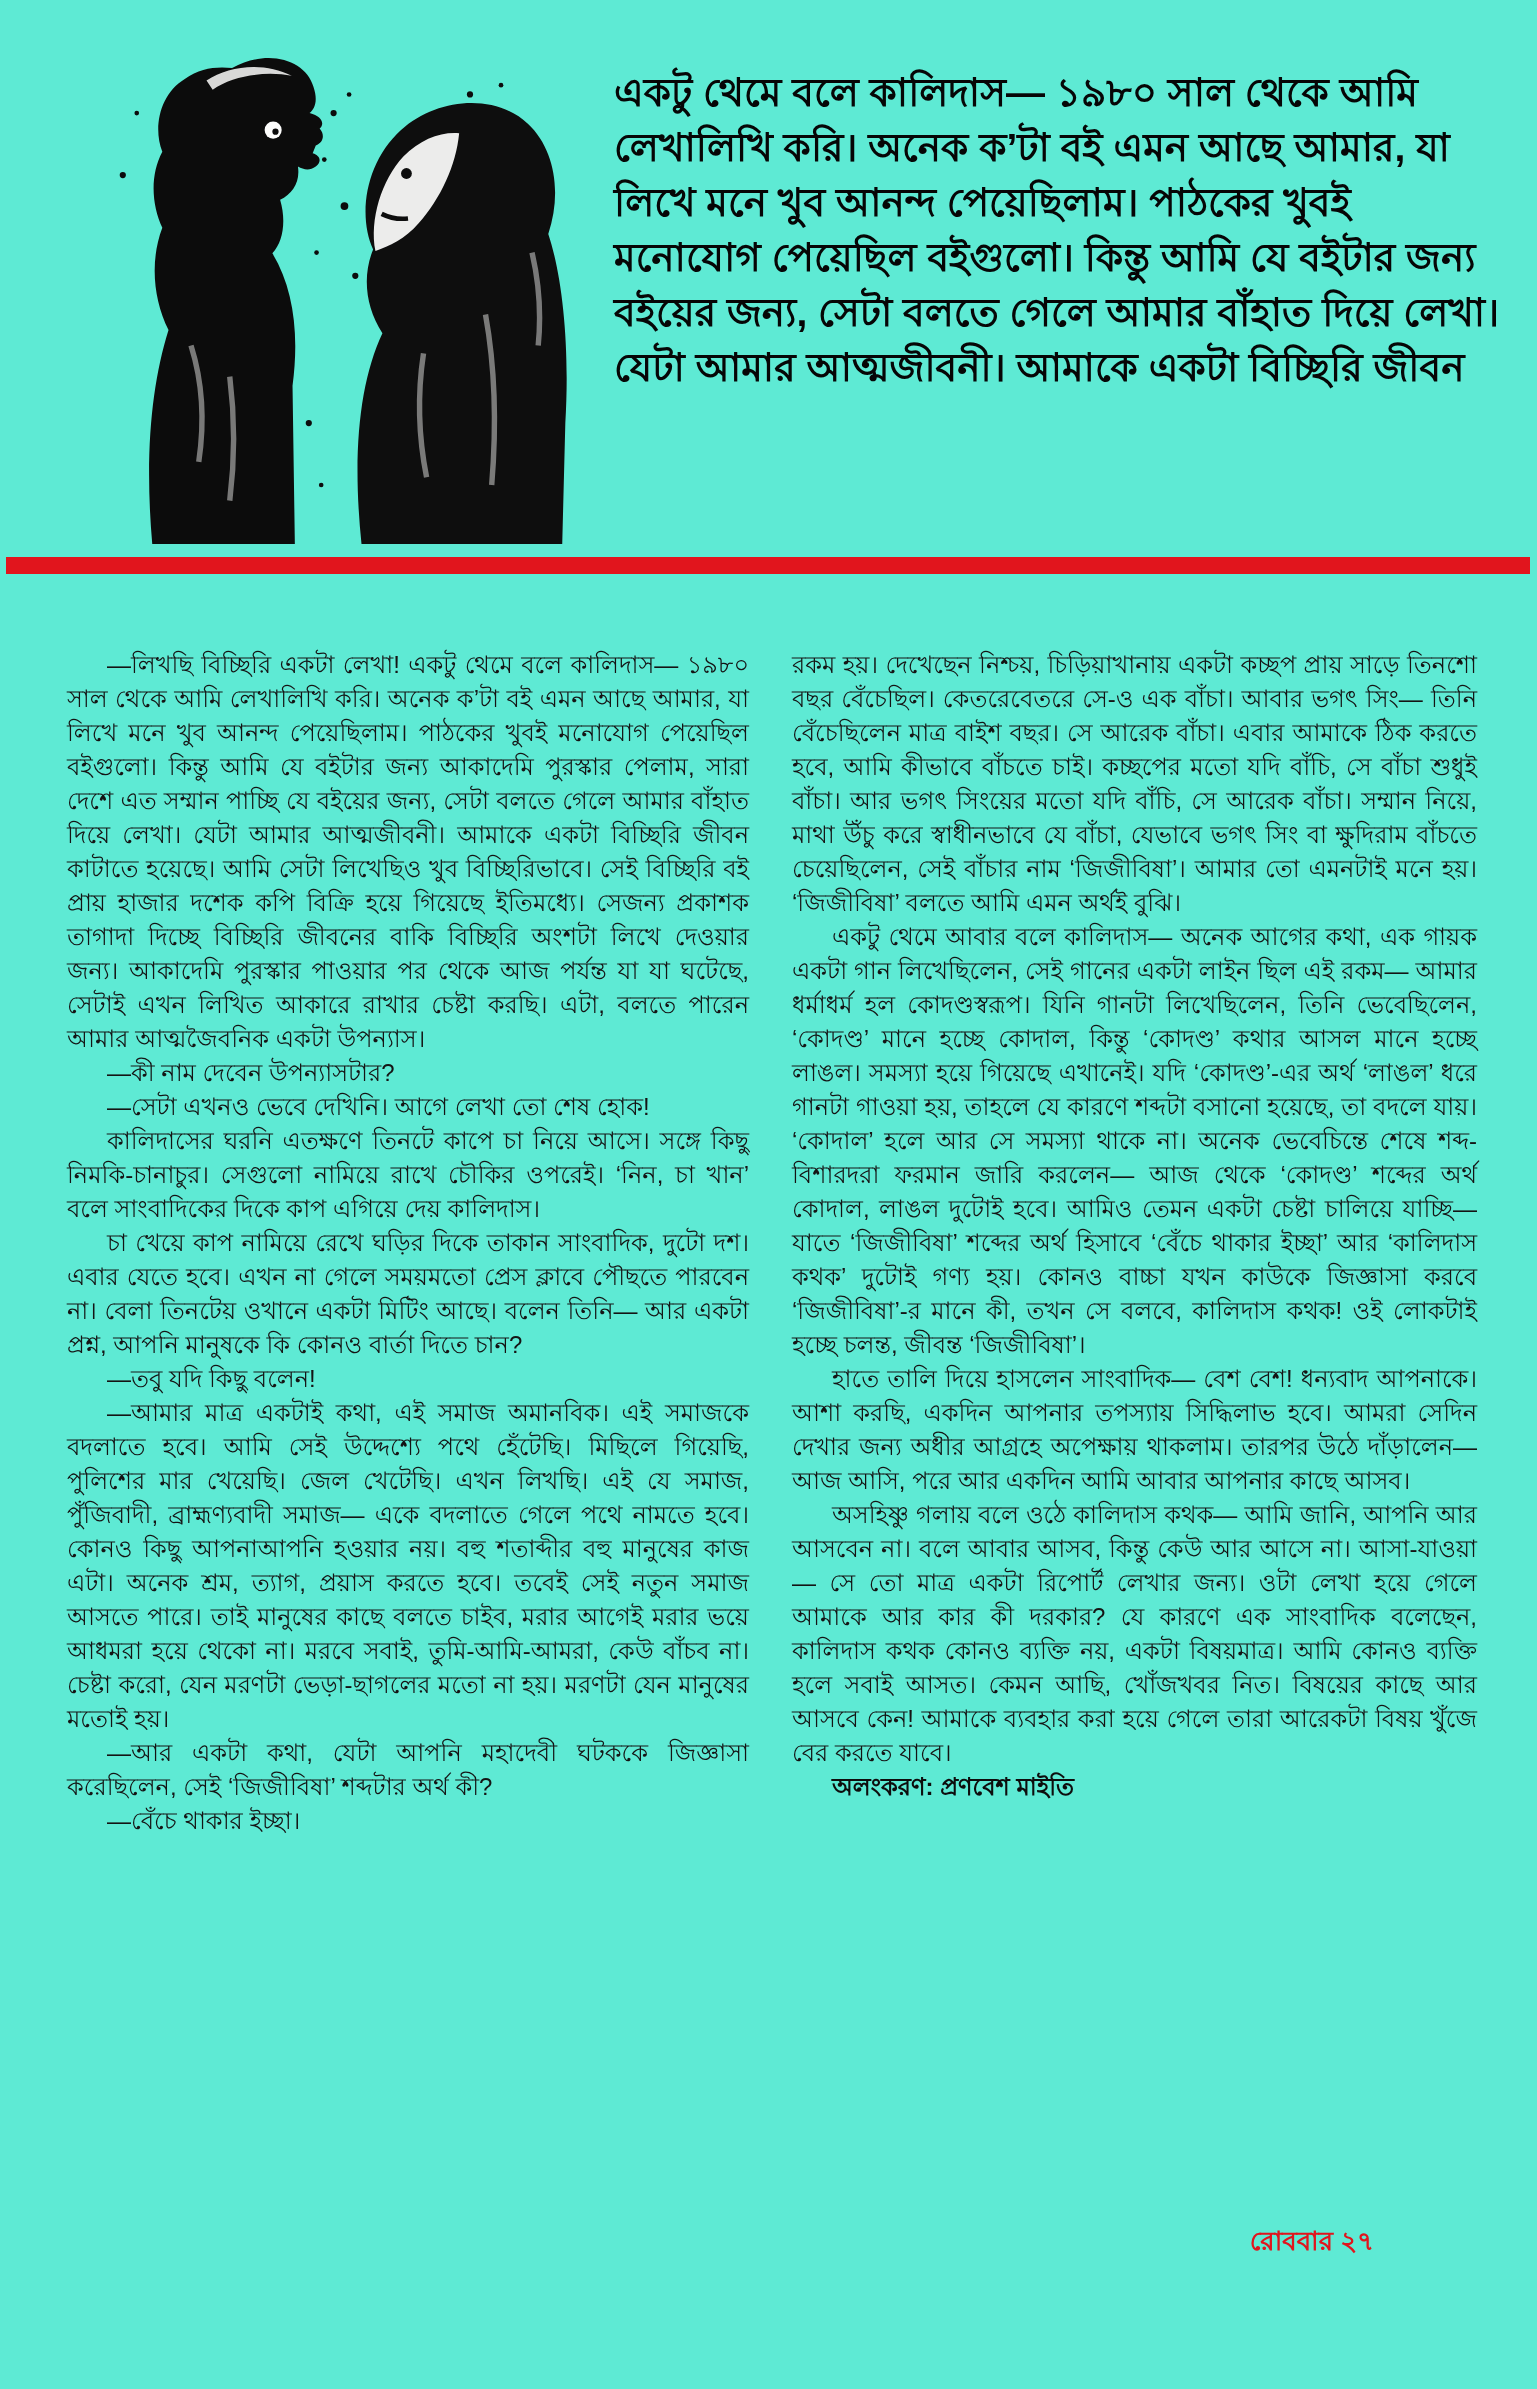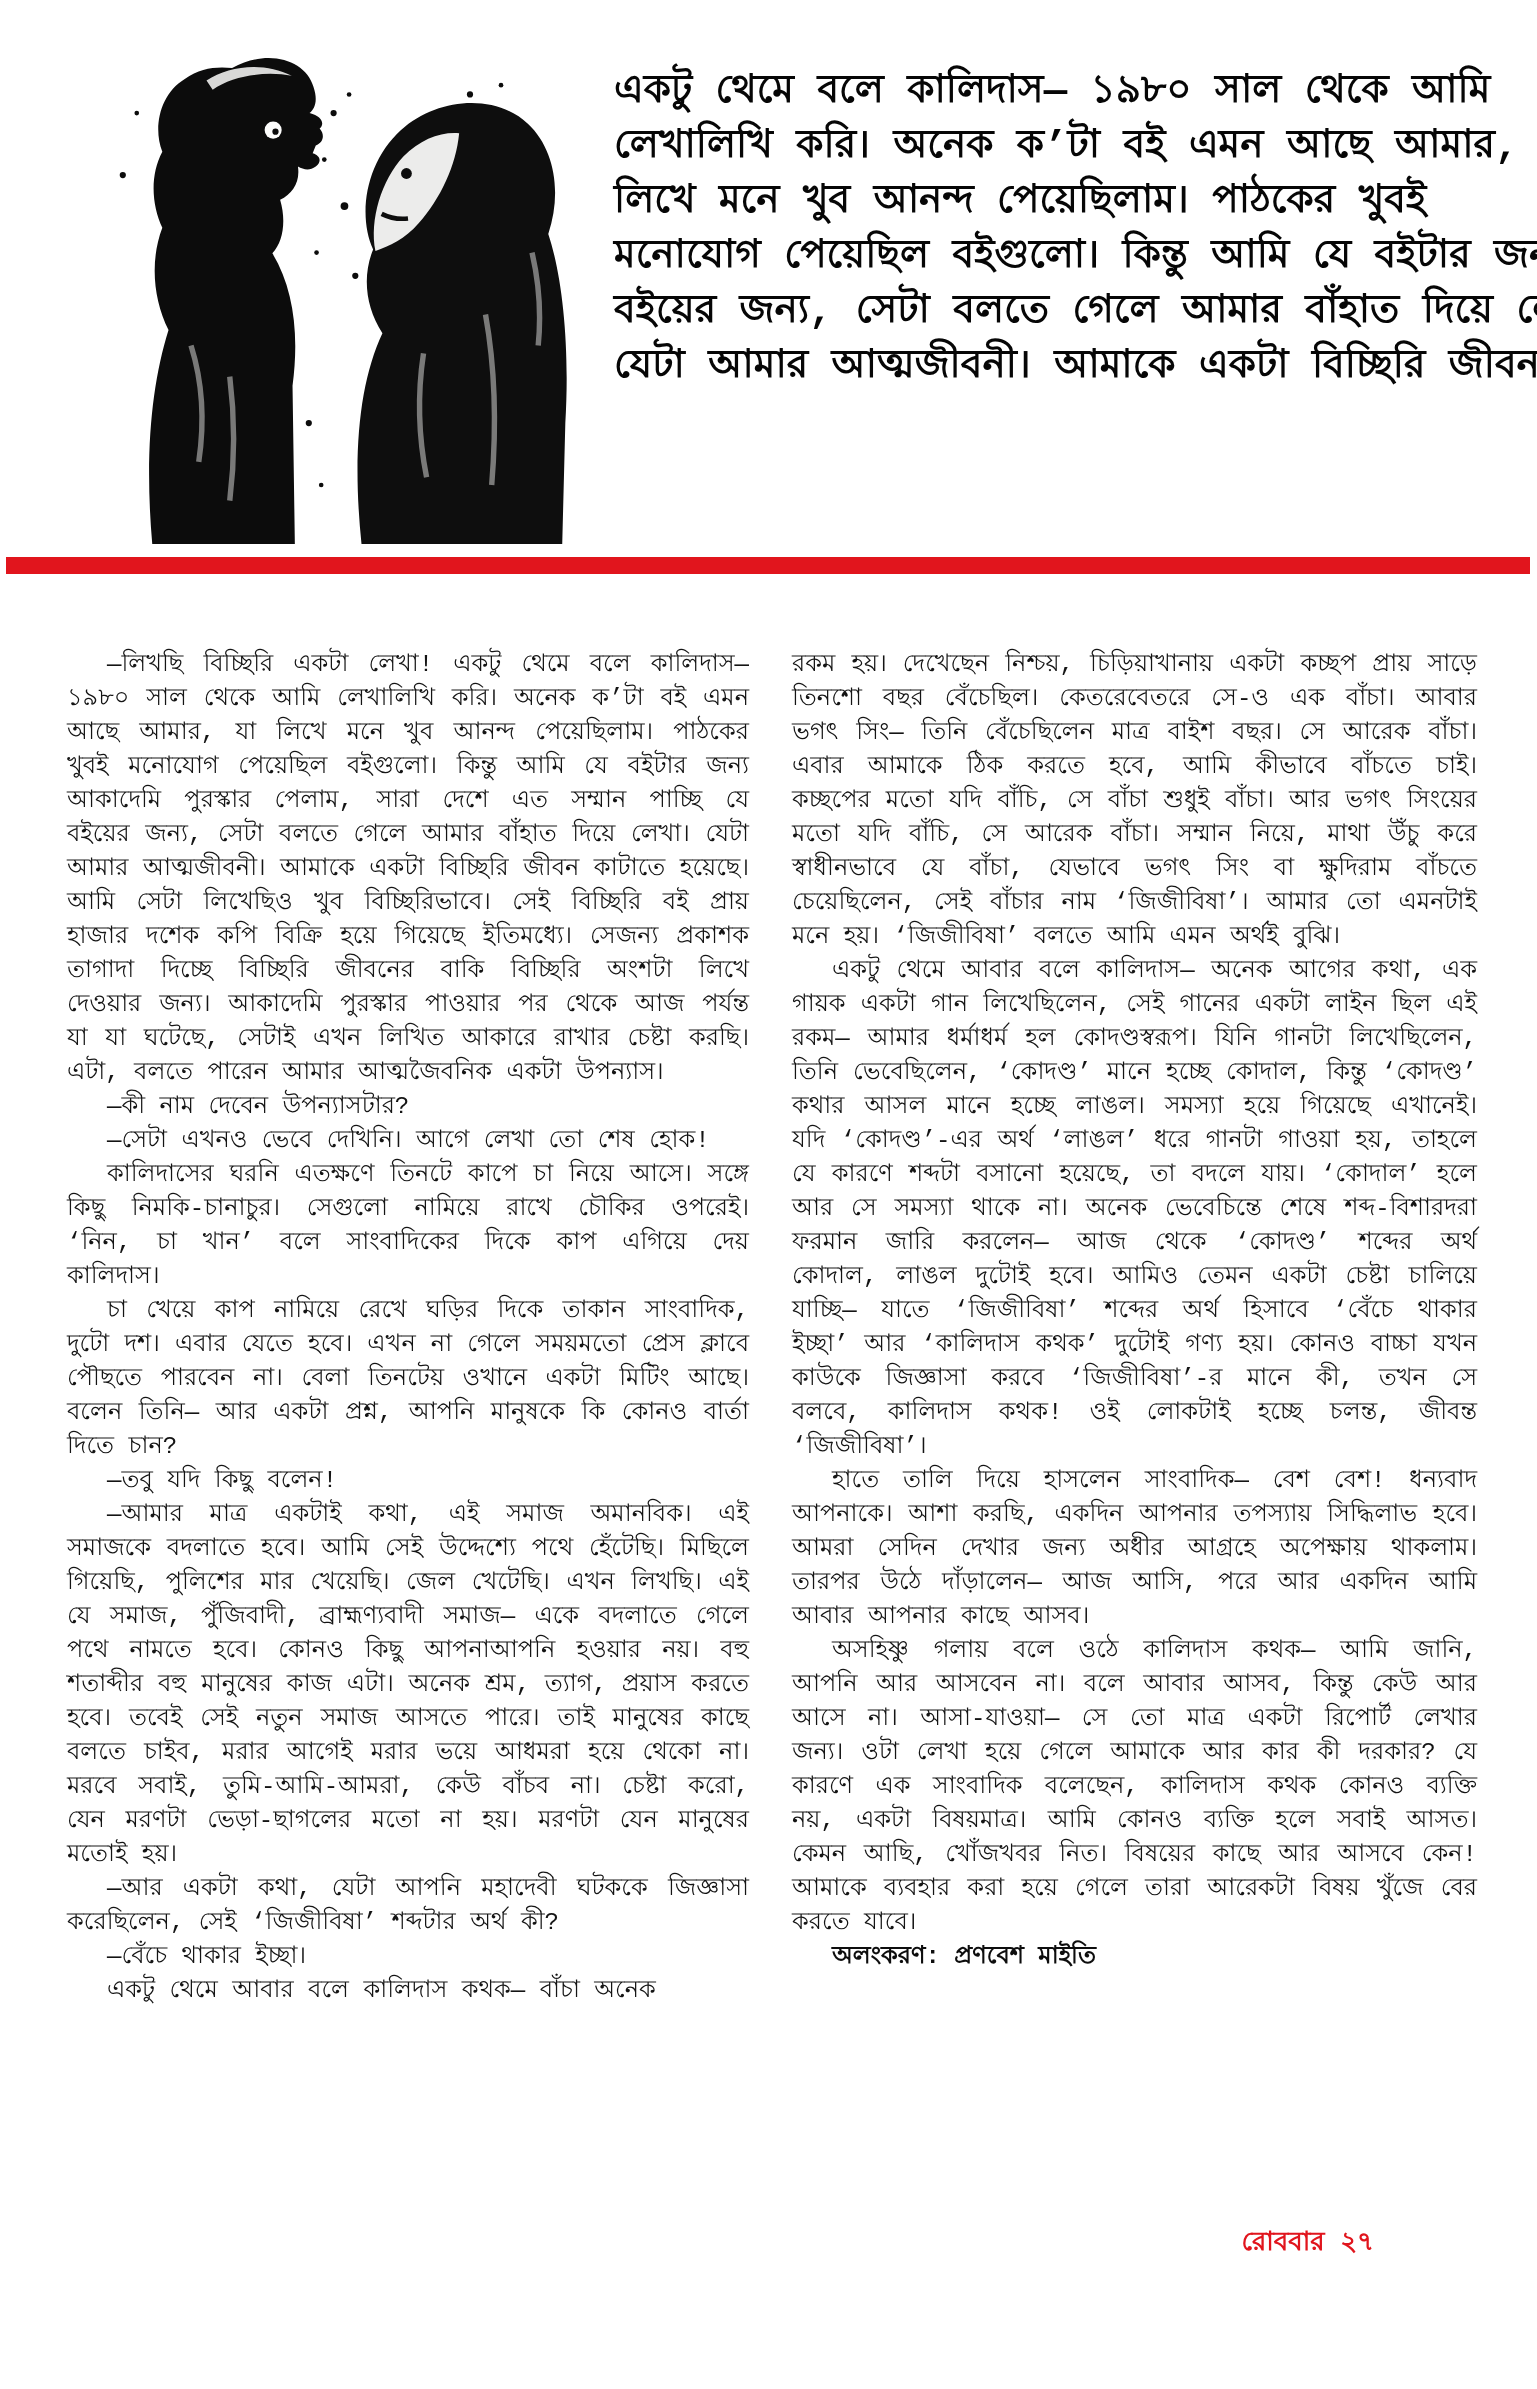--- a/index.html
+++ b/index.html
@@ -1,20 +1,20 @@
 <!DOCTYPE html>
 <html lang="bn" style="font-size:12.4px"><head>
 <meta charset="utf-8">
 <style>
   html,body{margin:0;padding:0;background:#9a9a9a;}
   .page{
     position:relative;
     width:1538px;height:2389px;
-    background:#ffffff;
-    font-family:Liberation Mono, monospace;
+    background:#5eead4;
+    font-family:Liberation Sans, sans-serif;
     color:#121212;
     overflow:hidden;
   }
   
   .illustration{position:absolute;left:36px;top:20px;width:558px;height:524px;}
   
   .headline{
     position:absolute;left:614px;top:65px;width:924px;
     font-weight:700;font-size:39px;line-height:55px;color:#060606;
     letter-spacing:0;
@@ -113,21 +113,20 @@
   <div class="col col-left">
     <p class="para">—লিখছি বিচ্ছিরি একটা লেখা! একটু থেমে বলে কালিদাস— ১৯৮০ সাল থেকে আমি লেখালিখি করি। অনেক ক’টা বই এমন আছে আমার, যা লিখে মনে খুব আনন্দ পেয়েছিলাম। পাঠকের খুবই মনোযোগ পেয়েছিল বইগুলো। কিন্তু আমি যে বইটার জন্য আকাদেমি পুরস্কার পেলাম, সারা দেশে এত সম্মান পাচ্ছি যে বইয়ের জন্য, সেটা বলতে গেলে আমার বাঁহাত দিয়ে লেখা। যেটা আমার আত্মজীবনী। আমাকে একটা বিচ্ছিরি জীবন কাটাতে হয়েছে। আমি সেটা লিখেছিও খুব বিচ্ছিরিভাবে। সেই বিচ্ছিরি বই প্রায় হাজার দশেক কপি বিক্রি হয়ে গিয়েছে ইতিমধ্যে। সেজন্য প্রকাশক তাগাদা দিচ্ছে বিচ্ছিরি জীবনের বাকি বিচ্ছিরি অংশটা লিখে দেওয়ার জন্য। আকাদেমি পুরস্কার পাওয়ার পর থেকে আজ পর্যন্ত যা যা ঘটেছে, সেটাই এখন লিখিত আকারে রাখার চেষ্টা করছি। এটা, বলতে পারেন আমার আত্মজৈবনিক একটা উপন্যাস।</p>
     <p class="para">—কী নাম দেবেন উপন্যাসটার?</p>
     <p class="para">—সেটা এখনও ভেবে দেখিনি। আগে লেখা তো শেষ হোক!</p>
     <p class="para">কালিদাসের ঘরনি এতক্ষণে তিনটে কাপে চা নিয়ে আসে। সঙ্গে কিছু নিমকি-চানাচুর। সেগুলো নামিয়ে রাখে চৌকির ওপরেই। ‘নিন, চা খান’ বলে সাংবাদিকের দিকে কাপ এগিয়ে দেয় কালিদাস।</p>
     <p class="para">চা খেয়ে কাপ নামিয়ে রেখে ঘড়ির দিকে তাকান সাংবাদিক, দুটো দশ। এবার যেতে হবে। এখন না গেলে সময়মতো প্রেস ক্লাবে পৌছতে পারবেন না। বেলা তিনটেয় ওখানে একটা মিটিং আছে। বলেন তিনি— আর একটা প্রশ্ন, আপনি মানুষকে কি কোনও বার্তা দিতে চান?</p>
     <p class="para">—তবু যদি কিছু বলেন!</p>
     <p class="para">—আমার মাত্র একটাই কথা, এই সমাজ অমানবিক। এই সমাজকে বদলাতে হবে। আমি সেই উদ্দেশ্যে পথে হেঁটেছি। মিছিলে গিয়েছি, পুলিশের মার খেয়েছি। জেল খেটেছি। এখন লিখছি। এই যে সমাজ, পুঁজিবাদী, ব্রাহ্মণ্যবাদী সমাজ— একে বদলাতে গেলে পথে নামতে হবে। কোনও কিছু আপনাআপনি হওয়ার নয়। বহু শতাব্দীর বহু মানুষের কাজ এটা। অনেক শ্রম, ত্যাগ, প্রয়াস করতে হবে। তবেই সেই নতুন সমাজ আসতে পারে। তাই মানুষের কাছে বলতে চাইব, মরার আগেই মরার ভয়ে আধমরা হয়ে থেকো না। মরবে সবাই, তুমি-আমি-আমরা, কেউ বাঁচব না। চেষ্টা করো, যেন মরণটা ভেড়া-ছাগলের মতো না হয়। মরণটা যেন মানুষের মতোই হয়।</p>
     <p class="para">—আর একটা কথা, যেটা আপনি মহাদেবী ঘটককে জিজ্ঞাসা করেছিলেন, সেই ‘জিজীবিষা’ শব্দটার অর্থ কী?</p>
     <p class="para">—বেঁচে থাকার ইচ্ছা।</p>
-    <p class="para">একটু থেমে আবার বলে কালিদাস কথক— বাঁচা অনেক</p>
   </div>
 
   <div class="col col-right">
     <p class="para noindent">রকম হয়। দেখেছেন নিশ্চয়, চিড়িয়াখানায় একটা কচ্ছপ প্রায় সাড়ে তিনশো বছর বেঁচেছিল। কেতরেবেতরে সে-ও এক বাঁচা। আবার ভগৎ সিং— তিনি বেঁচেছিলেন মাত্র বাইশ বছর। সে আরেক বাঁচা। এবার আমাকে ঠিক করতে হবে, আমি কীভাবে বাঁচতে চাই। কচ্ছপের মতো যদি বাঁচি, সে বাঁচা শুধুই বাঁচা। আর ভগৎ সিংয়ের মতো যদি বাঁচি, সে আরেক বাঁচা। সম্মান নিয়ে, মাথা উঁচু করে স্বাধীনভাবে যে বাঁচা, যেভাবে ভগৎ সিং বা ক্ষুদিরাম বাঁচতে চেয়েছিলেন, সেই বাঁচার নাম ‘জিজীবিষা’। আমার তো এমনটাই মনে হয়। ‘জিজীবিষা’ বলতে আমি এমন অর্থই বুঝি।</p>
     <p class="para">একটু থেমে আবার বলে কালিদাস— অনেক আগের কথা, এক গায়ক একটা গান লিখেছিলেন, সেই গানের একটা লাইন ছিল এই রকম— আমার ধর্মাধর্ম হল কোদণ্ডস্বরূপ। যিনি গানটা লিখেছিলেন, তিনি ভেবেছিলেন, ‘কোদণ্ড’ মানে হচ্ছে কোদাল, কিন্তু ‘কোদণ্ড’ কথার আসল মানে হচ্ছে লাঙল। সমস্যা হয়ে গিয়েছে এখানেই। যদি ‘কোদণ্ড’-এর অর্থ ‘লাঙল’ ধরে গানটা গাওয়া হয়, তাহলে যে কারণে শব্দটা বসানো হয়েছে, তা বদলে যায়। ‘কোদাল’ হলে আর সে সমস্যা থাকে না। অনেক ভেবেচিন্তে শেষে শব্দ-বিশারদরা ফরমান জারি করলেন— আজ থেকে ‘কোদণ্ড’ শব্দের অর্থ কোদাল, লাঙল দুটোই হবে। আমিও তেমন একটা চেষ্টা চালিয়ে যাচ্ছি— যাতে ‘জিজীবিষা’ শব্দের অর্থ হিসাবে ‘বেঁচে থাকার ইচ্ছা’ আর ‘কালিদাস কথক’ দুটোই গণ্য হয়। কোনও বাচ্চা যখন কাউকে জিজ্ঞাসা করবে ‘জিজীবিষা’-র মানে কী, তখন সে বলবে, কালিদাস কথক! ওই লোকটাই হচ্ছে চলন্ত, জীবন্ত ‘জিজীবিষা’।</p>
     <p class="para">হাতে তালি দিয়ে হাসলেন সাংবাদিক— বেশ বেশ! ধন্যবাদ আপনাকে। আশা করছি, একদিন আপনার তপস্যায় সিদ্ধিলাভ হবে। আমরা সেদিন দেখার জন্য অধীর আগ্রহে অপেক্ষায় থাকলাম। তারপর উঠে দাঁড়ালেন— আজ আসি, পরে আর একদিন আমি আবার আপনার কাছে আসব।</p>
     <p class="para">অসহিষ্ণু গলায় বলে ওঠে কালিদাস কথক— আমি জানি, আপনি আর আসবেন না। বলে আবার আসব, কিন্তু কেউ আর আসে না। আসা-যাওয়া— সে তো মাত্র একটা রিপোর্ট লেখার জন্য। ওটা লেখা হয়ে গেলে আমাকে আর কার কী দরকার? যে কারণে এক সাংবাদিক বলেছেন, কালিদাস কথক কোনও ব্যক্তি নয়, একটা বিষয়মাত্র। আমি কোনও ব্যক্তি হলে সবাই আসত। কেমন আছি, খোঁজখবর নিত। বিষয়ের কাছে আর আসবে কেন! আমাকে ব্যবহার করা হয়ে গেলে তারা আরেকটা বিষয় খুঁজে বের করতে যাবে।</p>
     <p class="para credit">অলংকরণ: প্রণবেশ মাইতি</p>
   </div>
 

